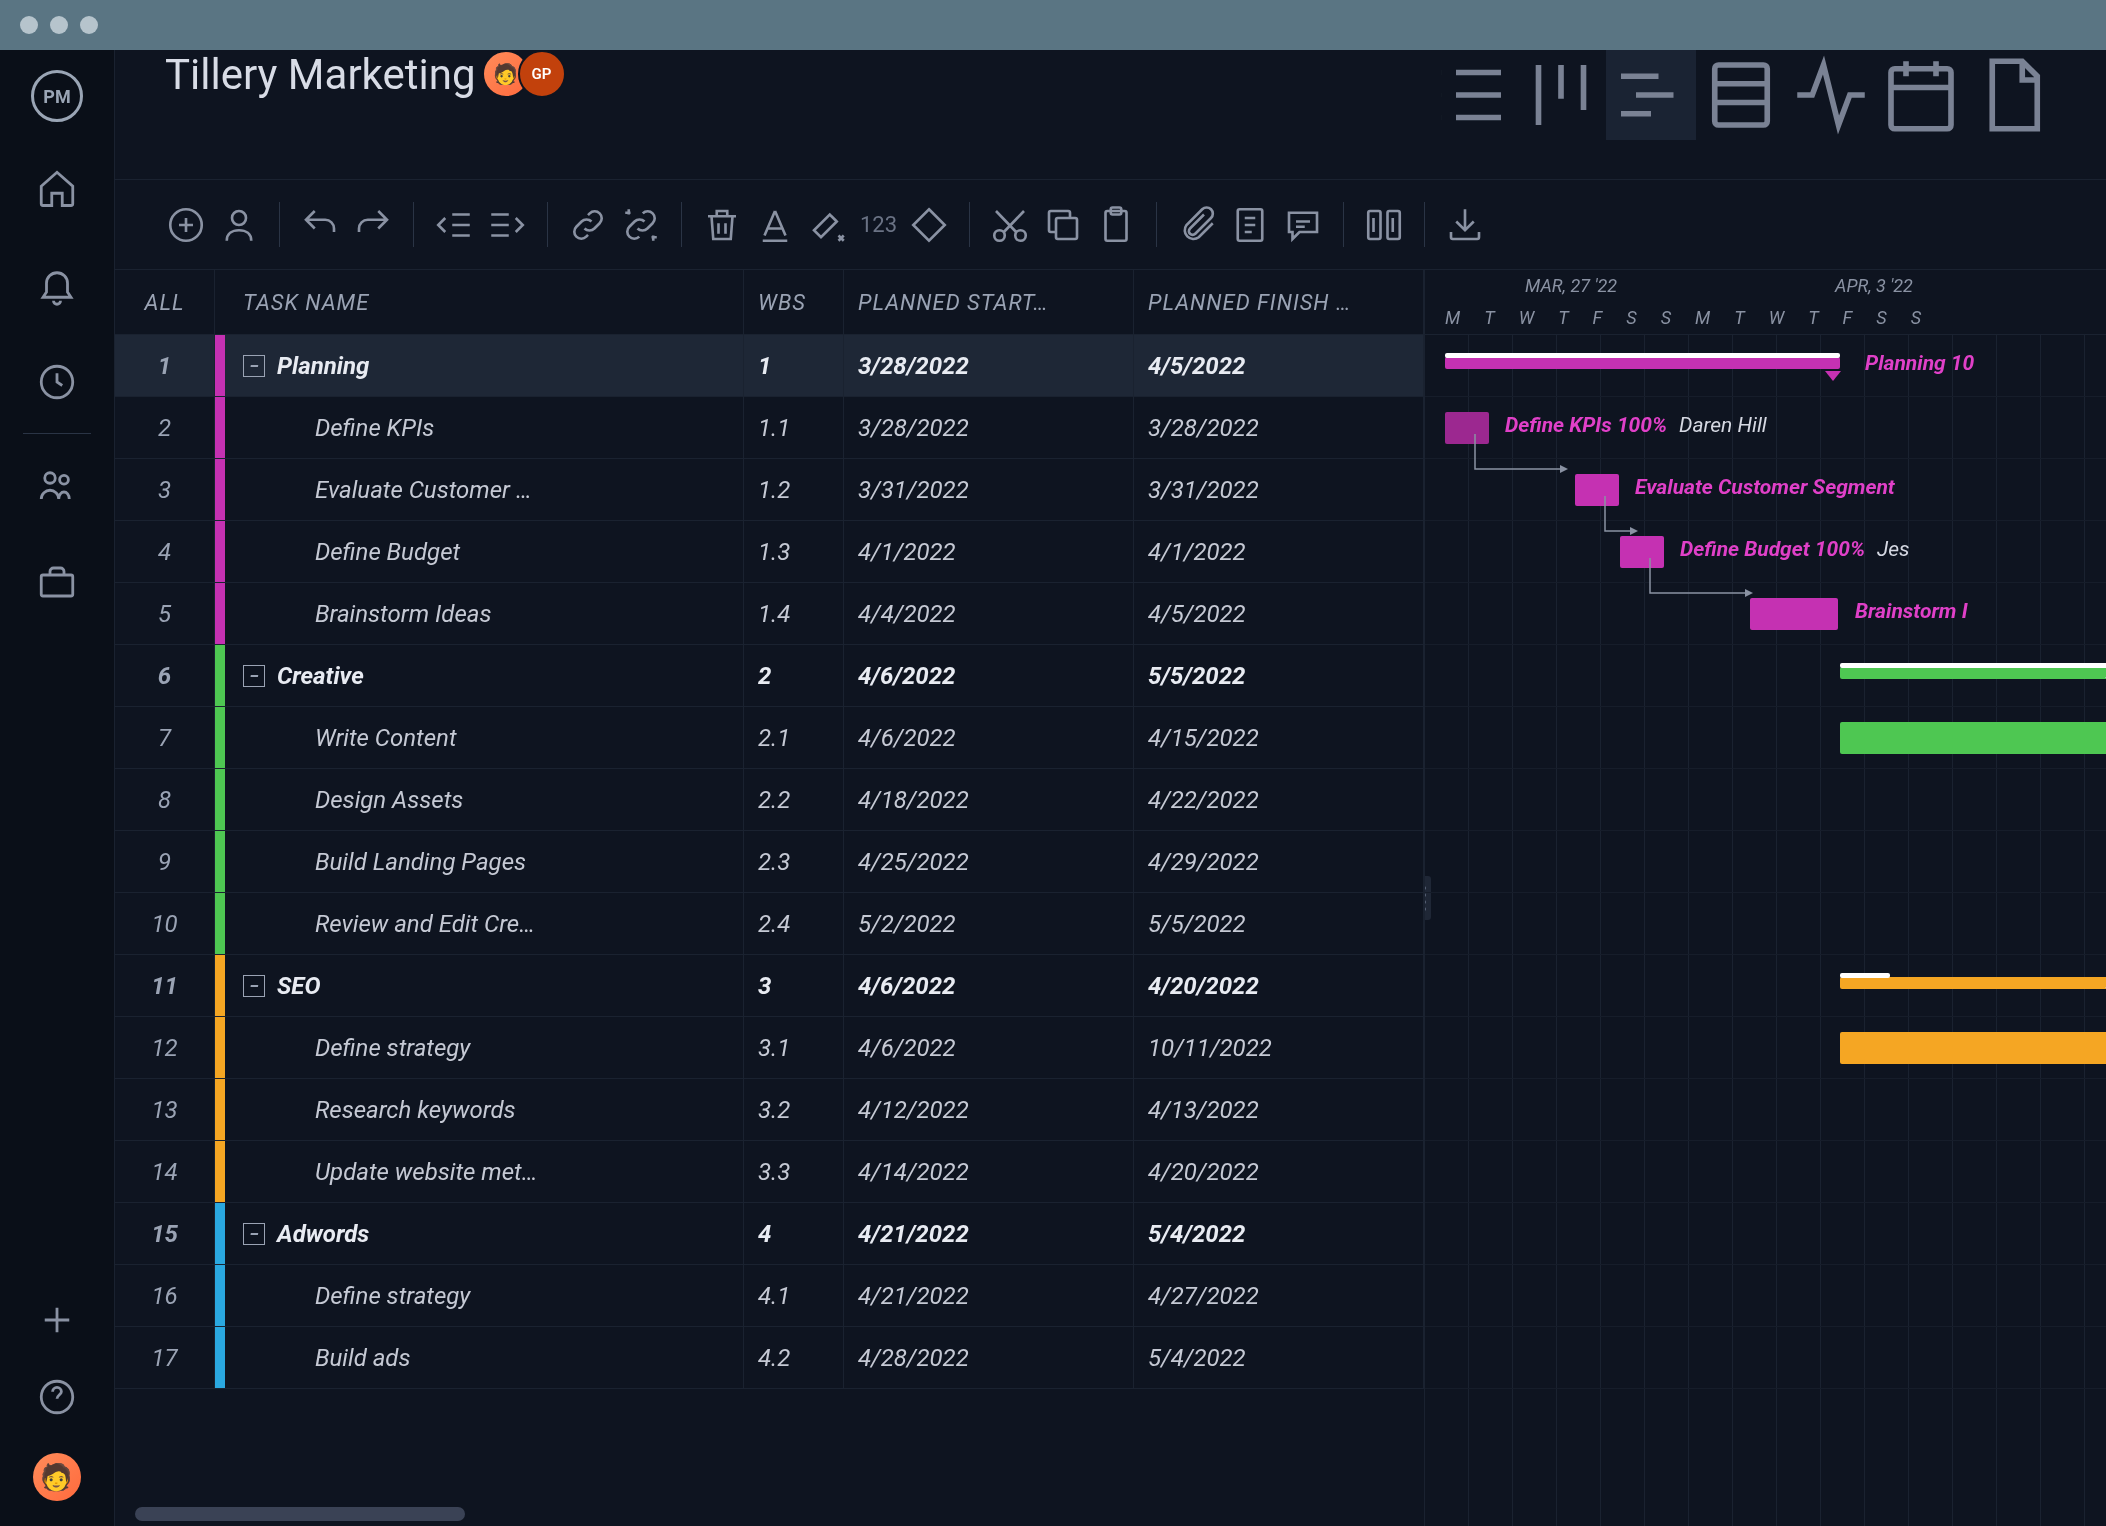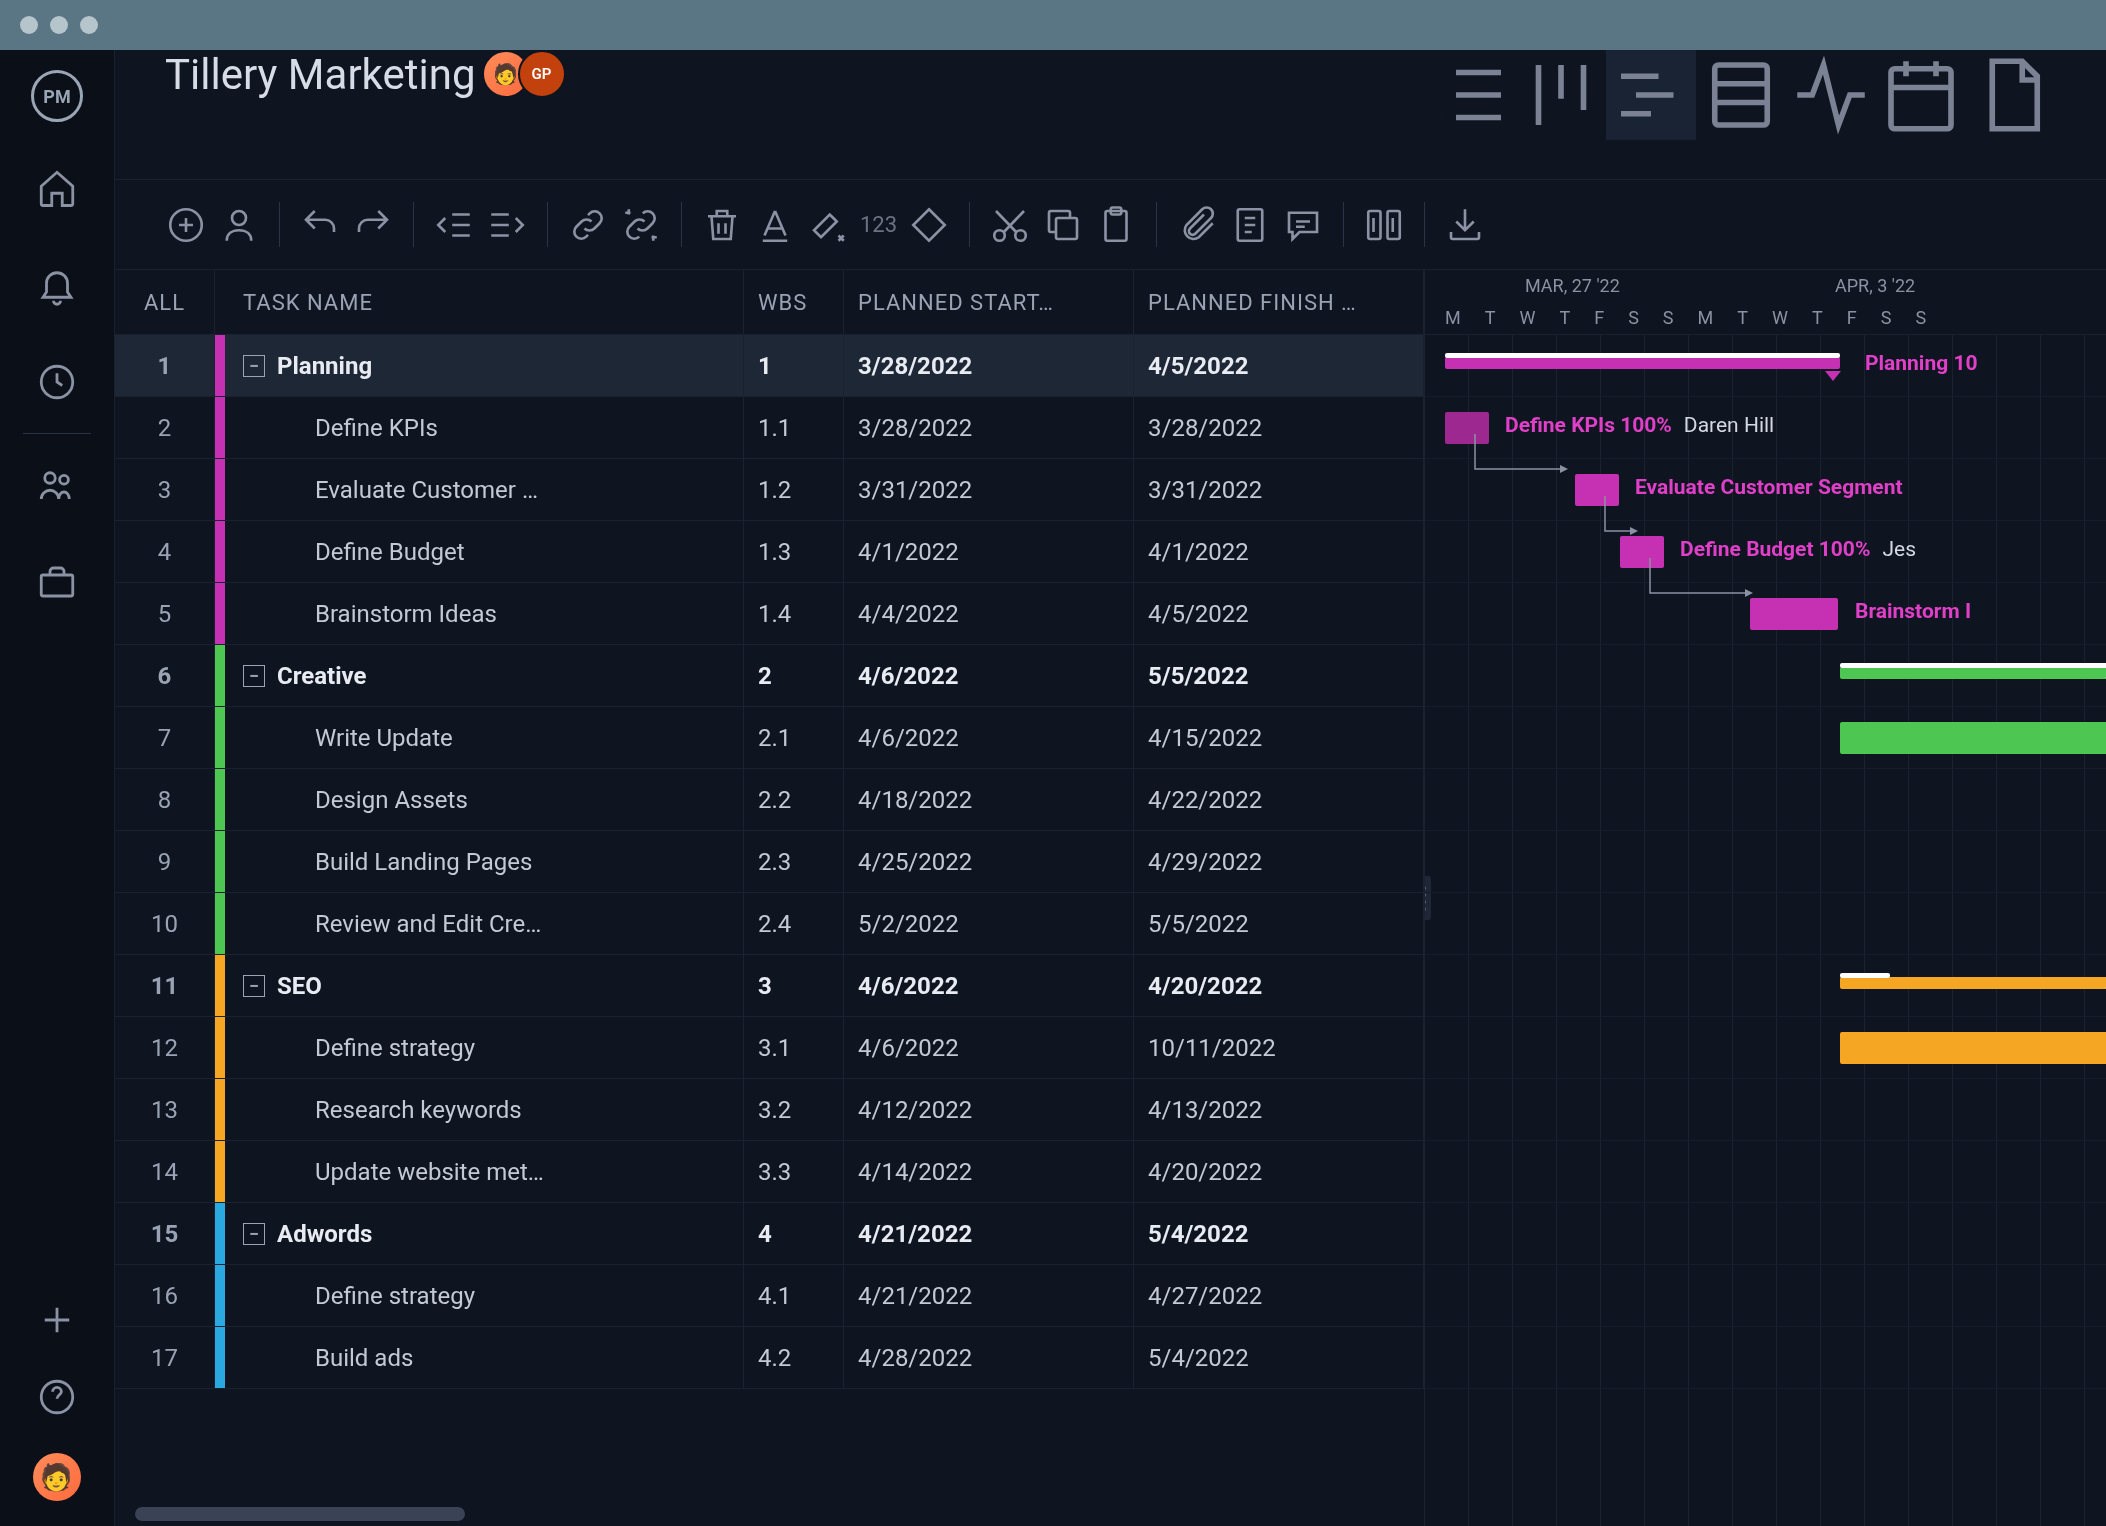--- a/index.html
+++ b/index.html
@@ -134,20 +134,21 @@
   background: #2a3445;
   margin: 0 8px;
 }
 .tb-text {
   color: #6a7284; font-size: 22px;
 }
 .content {
   flex: 1;
   display: flex;
   min-height: 0;
+  font-style: italic;
 }
 .task-panel {
   width: 1310px;
   display: flex;
   flex-direction: column;
   border-right: 1px solid #1a2230;
 }
 .task-header {
   display: flex;
   height: 65px;
@@ -566,21 +567,21 @@
                 <span>Creative</span>
               </div>
               <div class="cell-wbs">2</div>
               <div class="cell-start">4/6/2022</div>
               <div class="cell-finish">5/5/2022</div>
             </div>
             <div class="task-row">
               <div class="cell-row">7</div>
               <div class="cell-bar bar-green"></div>
               <div class="cell-name indent">
-                <span>Write Update</span>
+                <span>Write Content</span>
               </div>
               <div class="cell-wbs">2.1</div>
               <div class="cell-start">4/6/2022</div>
               <div class="cell-finish">4/15/2022</div>
             </div>
             <div class="task-row">
               <div class="cell-row">8</div>
               <div class="cell-bar bar-green"></div>
               <div class="cell-name indent">
                 <span>Design Assets</span>

